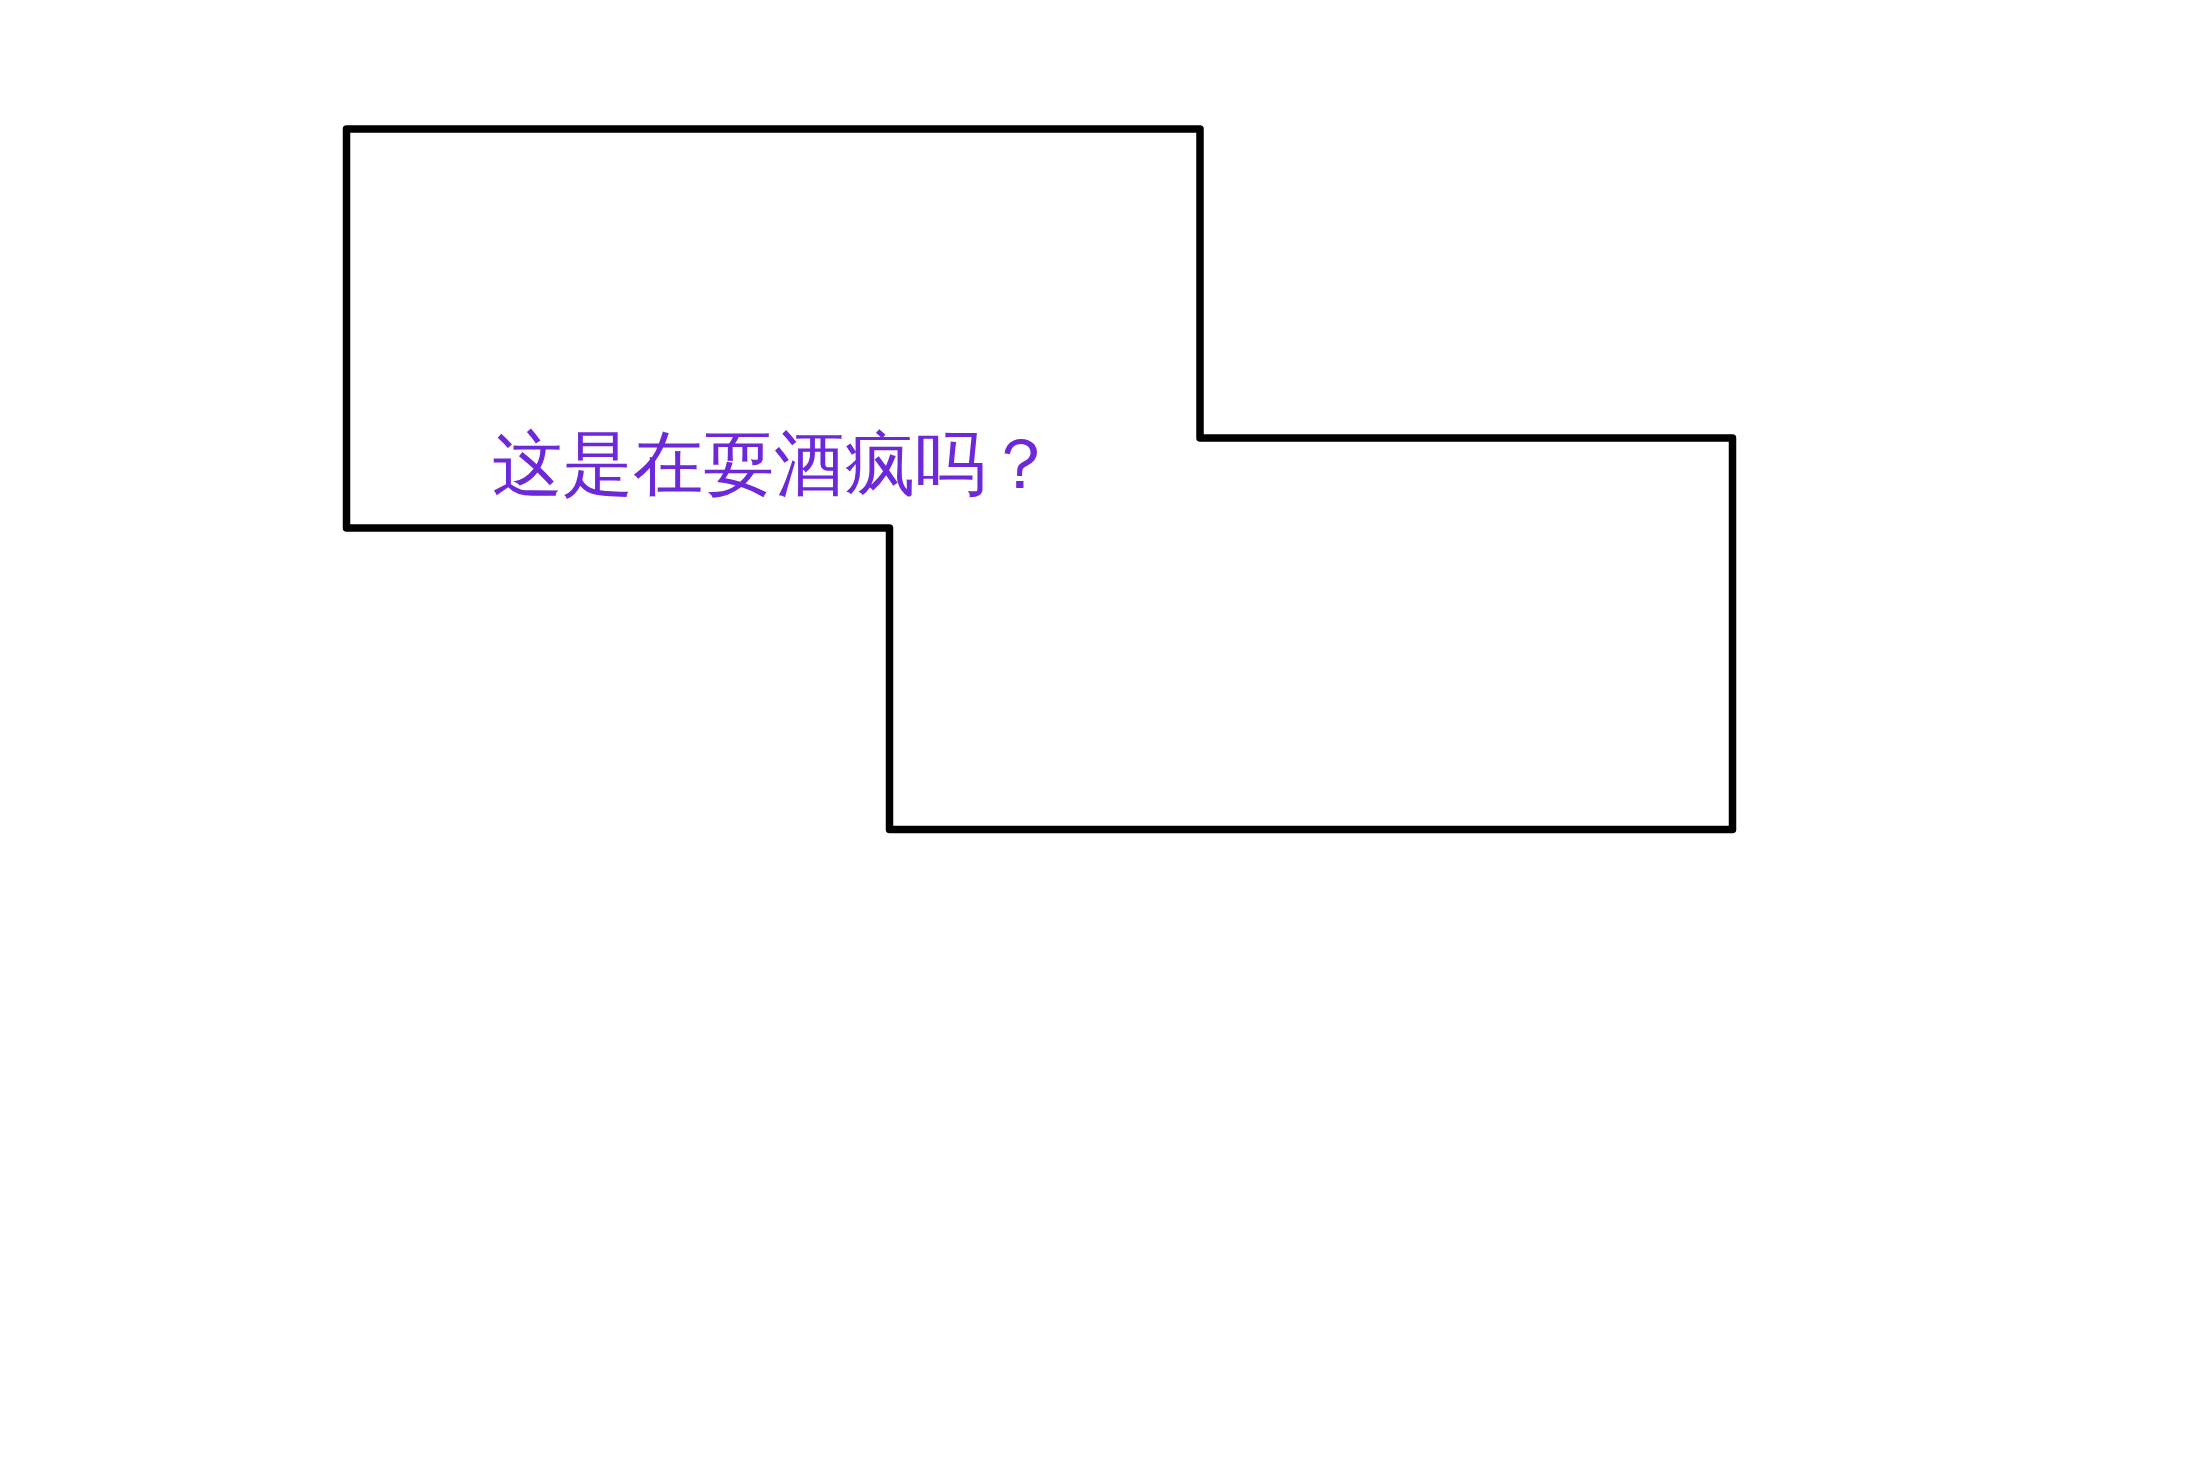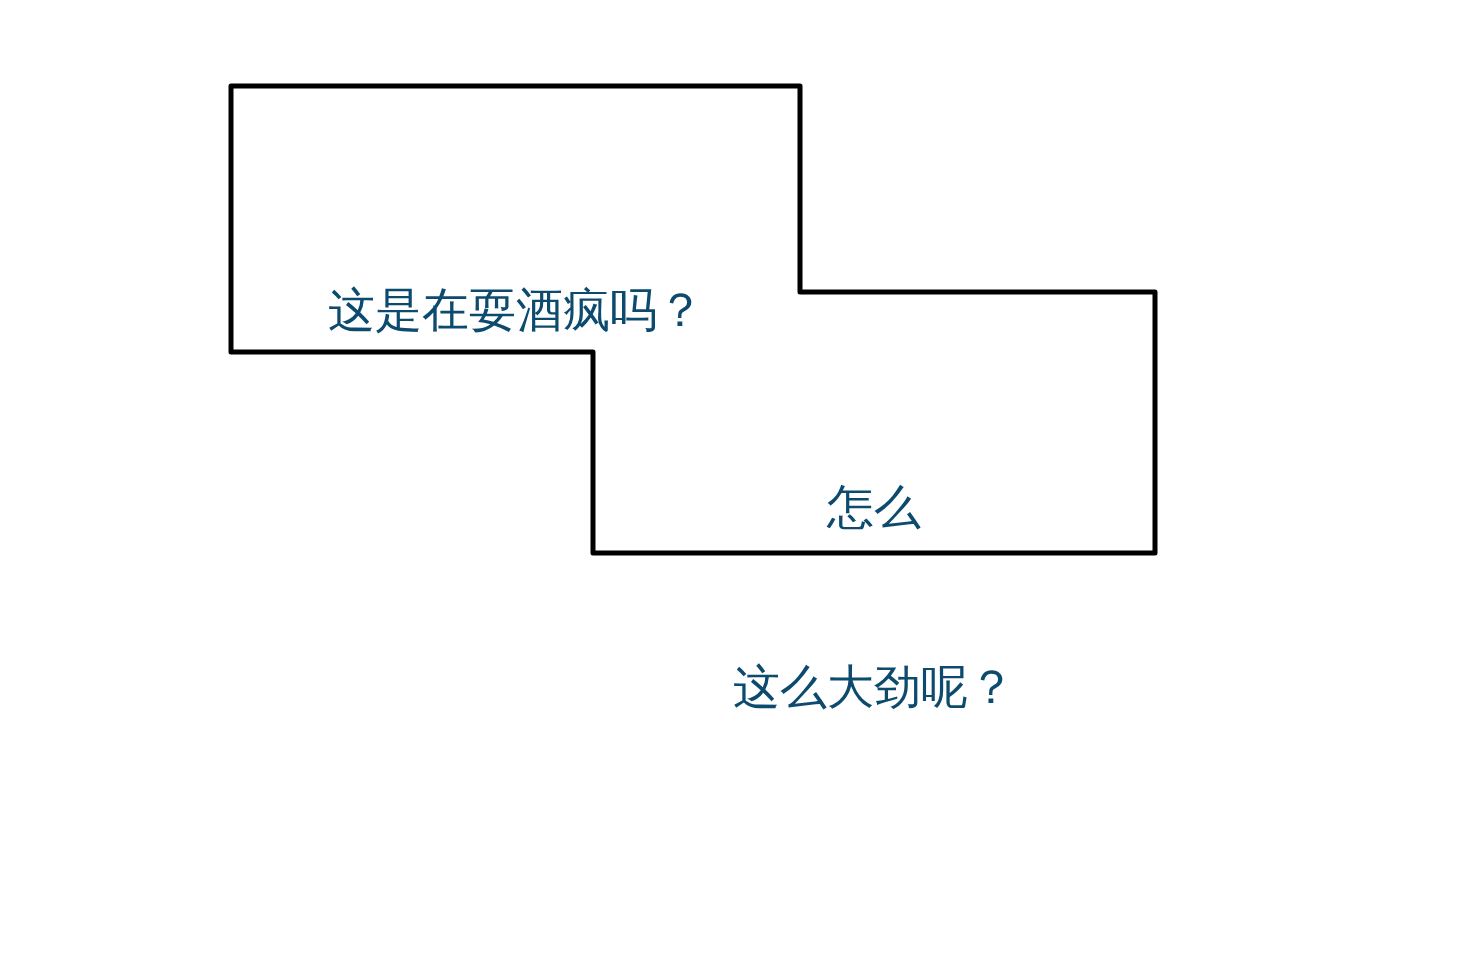--- a/index.html
+++ b/index.html
@@ -21,21 +21,21 @@
       background: #ffffff;
     }
     .outline-svg {
       position: absolute;
       left: 0; top: 0;
       width: 1460px; height: 973px;
     }
     .caption-text {
       position: absolute;
       text-align: center;
-      color: #0c4a6e;
+      color: #6d28d9;
       font-size: 47px;
       line-height: 60px;
       white-space: pre;
       letter-spacing: 0px;
     }
     .caption-1 {
       left: 231px;
       width: 570px;
       top: 160px;
     }
@@ -52,17 +52,13 @@
 <div class="panel">
   <svg class="outline-svg" viewBox="0 0 1460 973" xmlns="http://www.w3.org/2000/svg">
 
     <path d="M231 86 L800 86 L800 292 L1155 292 L1155 553 L593 553 L593 352 L231 352 Z" fill="#ffffff" stroke="#000000" stroke-width="5" stroke-linejoin="round" stroke-linecap="round"></path>
   </svg>
 
   <div class="caption-text caption-1">
     <span class="line">这是在耍酒疯吗？</span>
   </div>
 
-  <div class="caption-text caption-2">
-    <span class="line">怎么</span>
-    <span class="line">这么大劲呢？</span>
-  </div>
 </div>
 
 </body></html>

